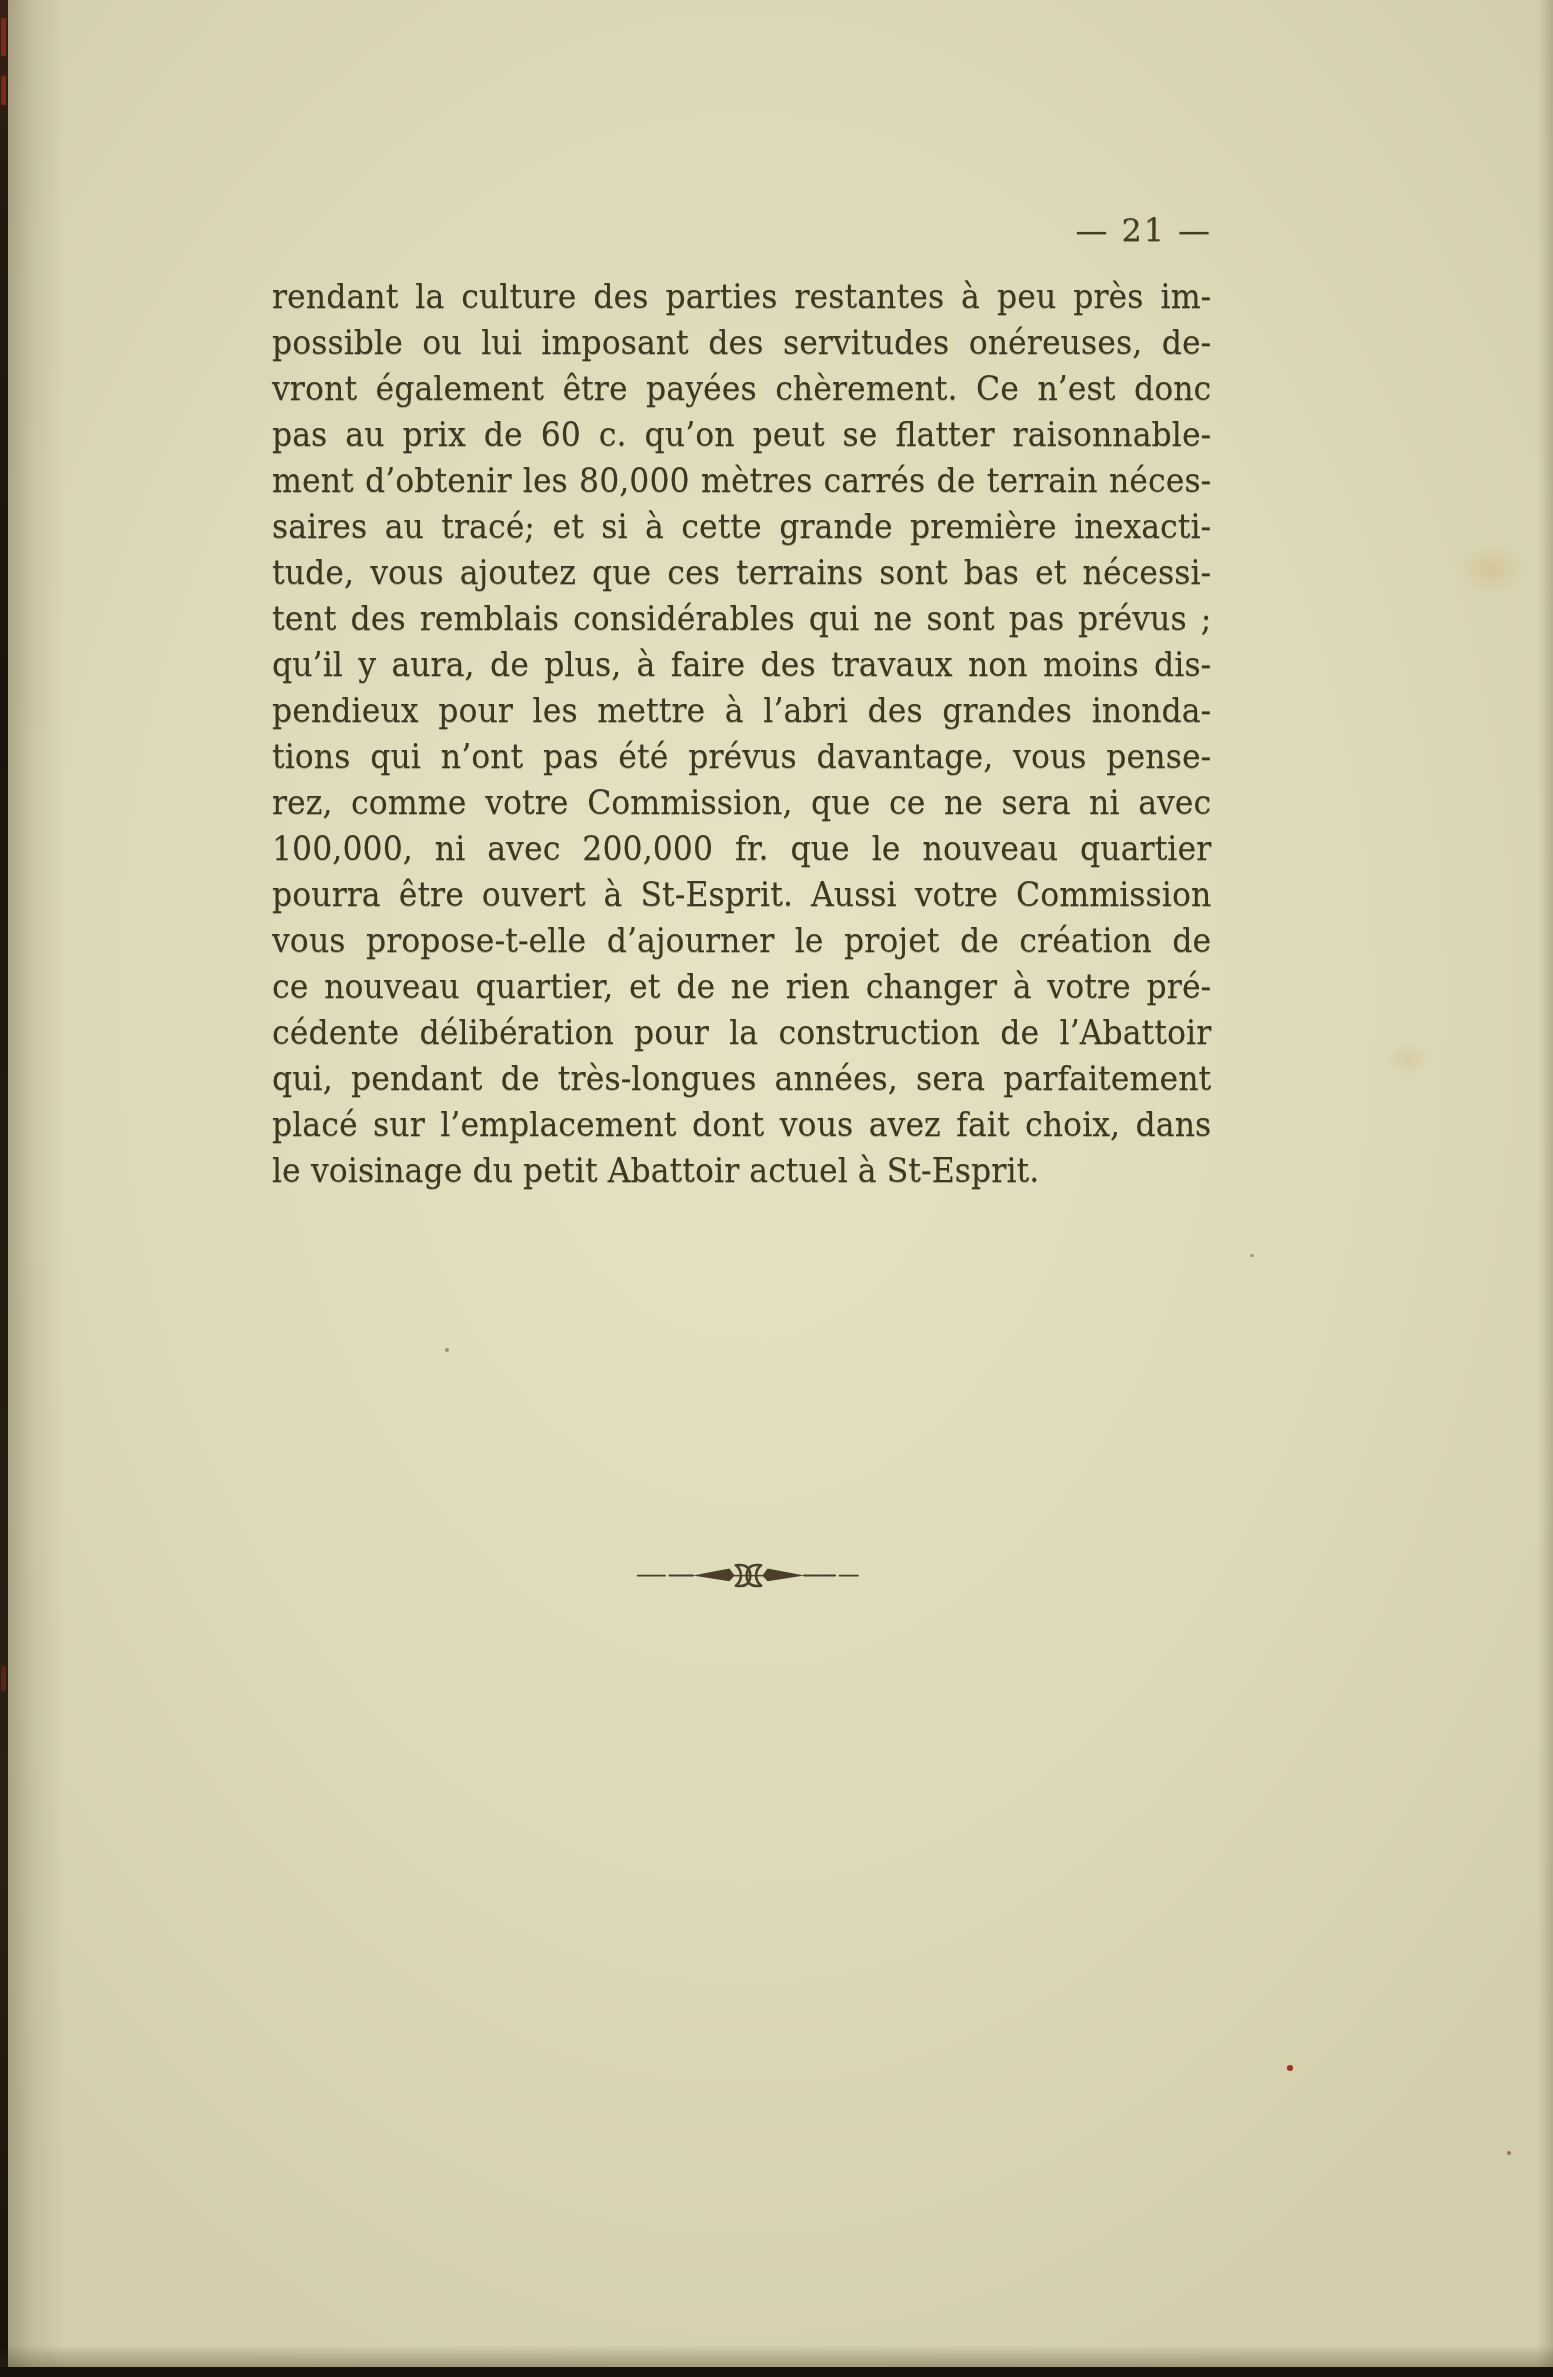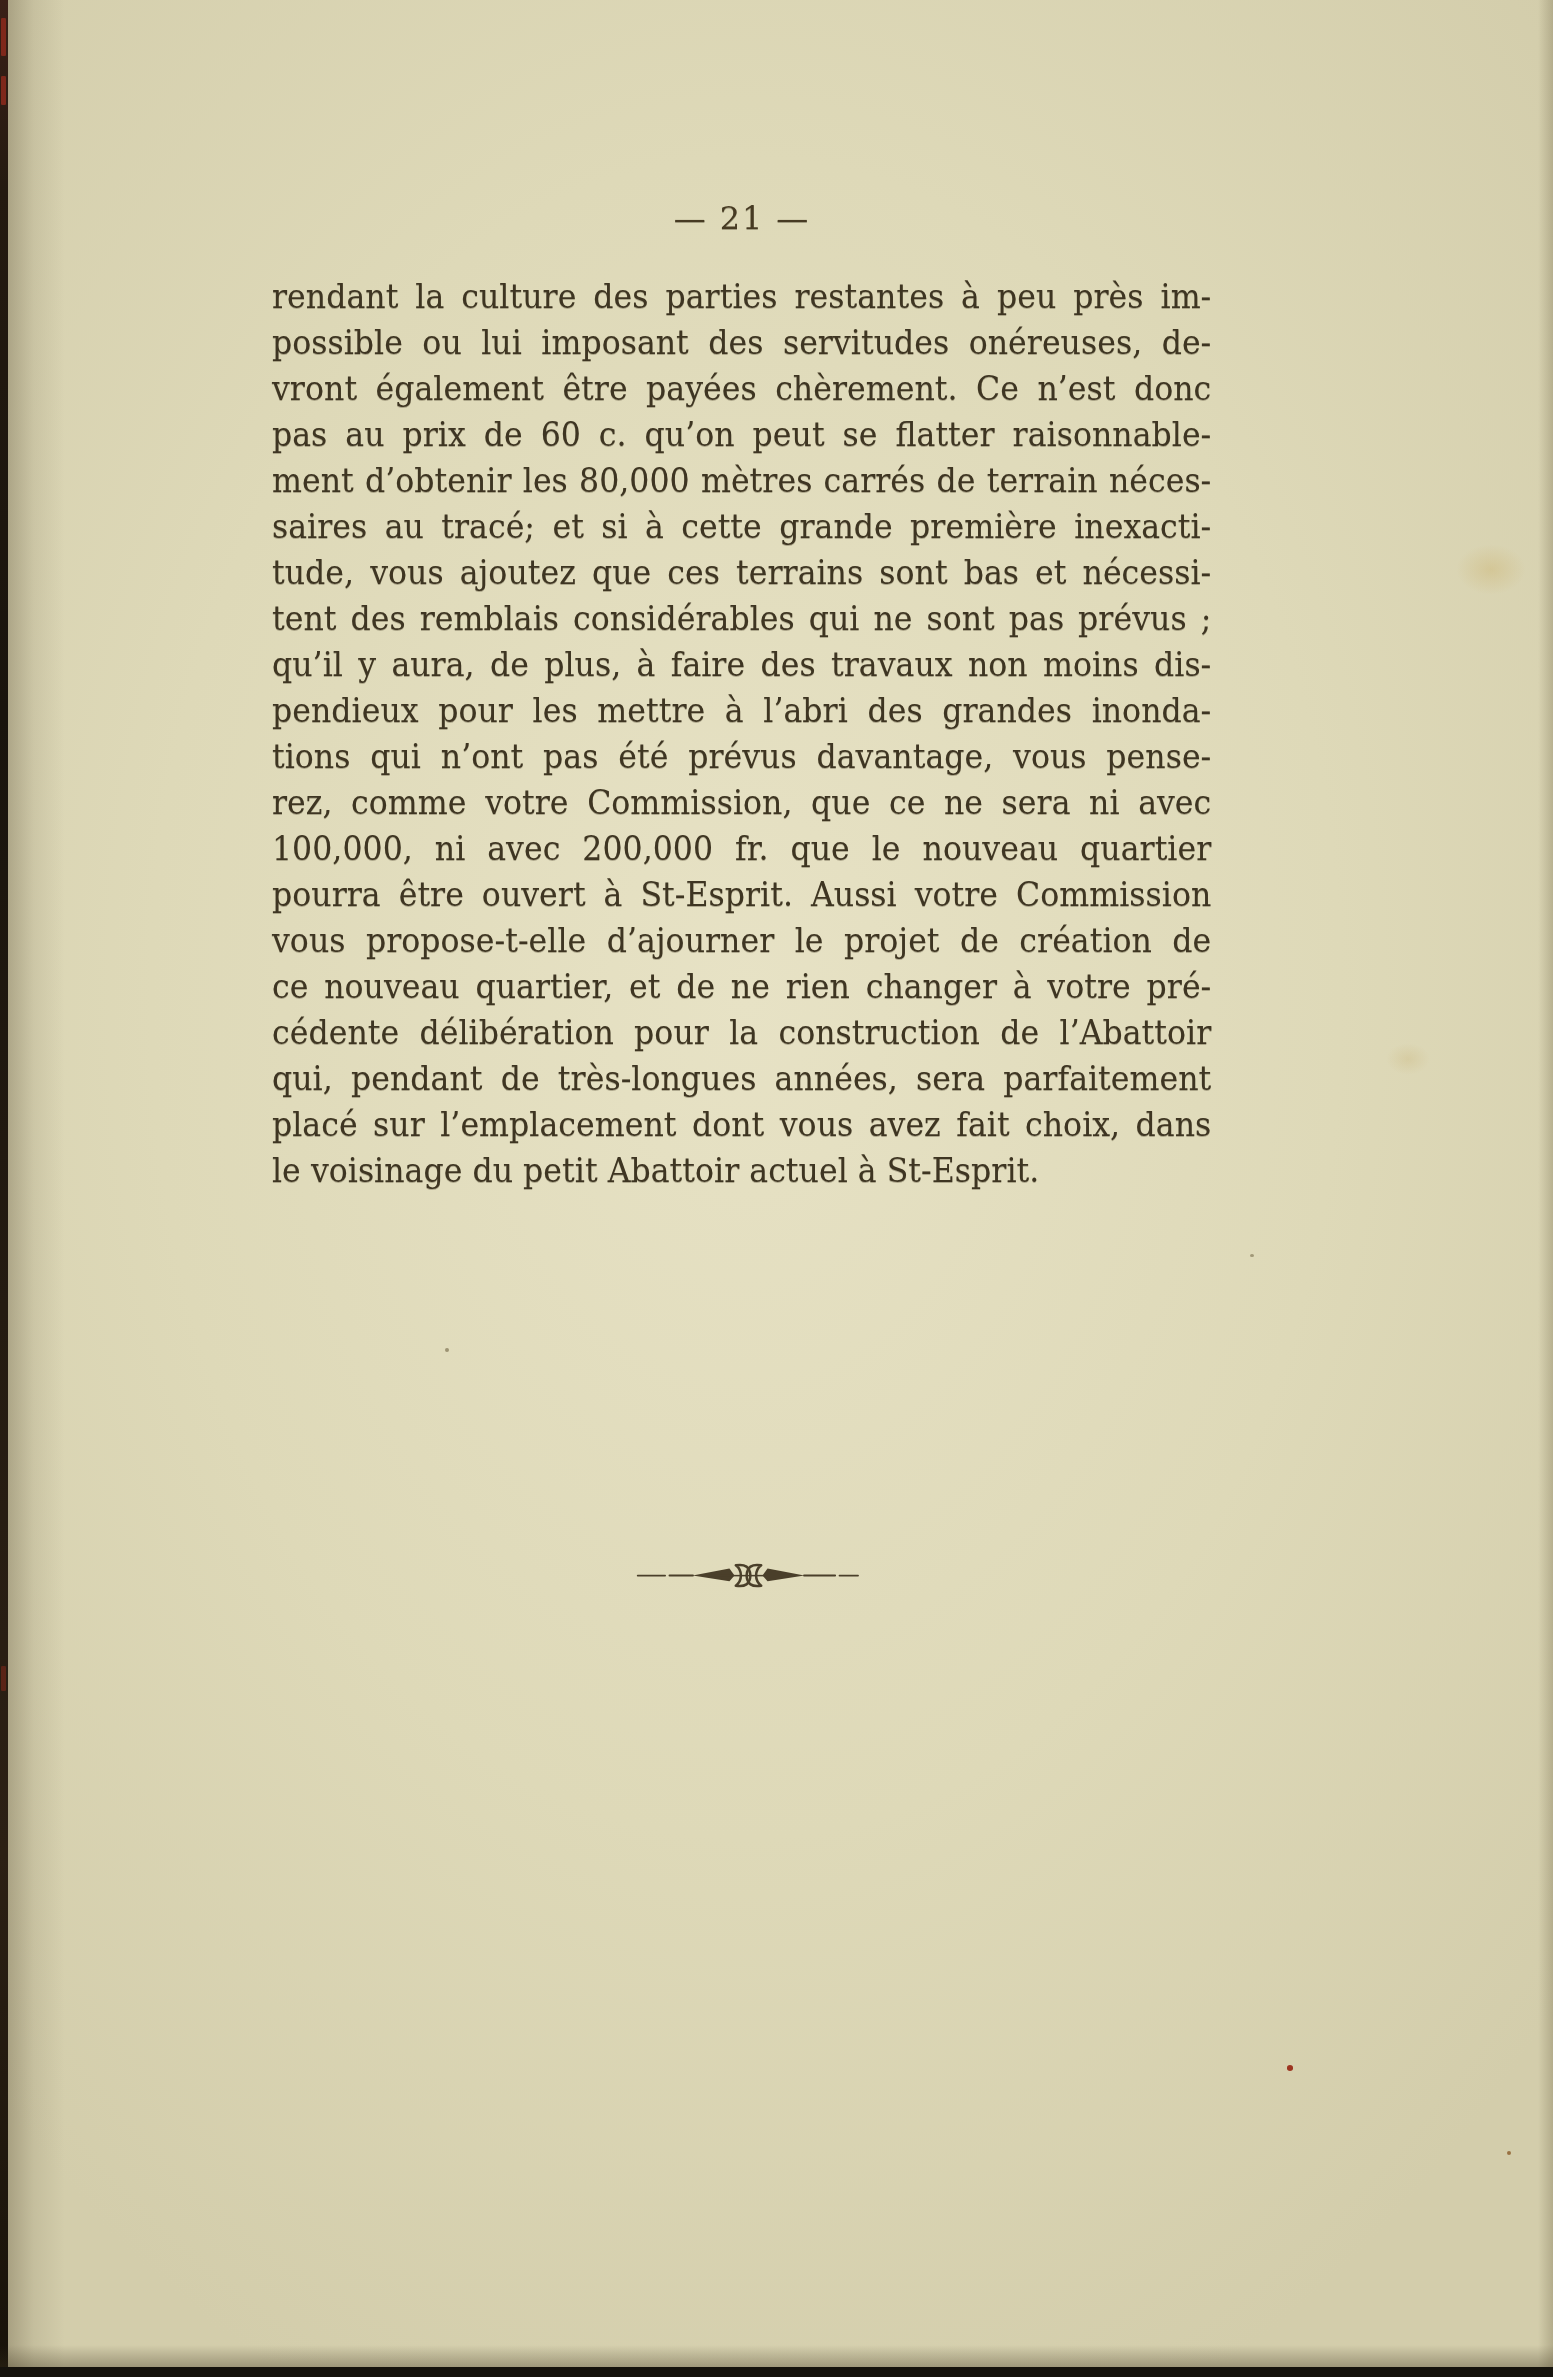--- a/index.html
+++ b/index.html
@@ -56,23 +56,23 @@
     background: #15120c;
   }
   .bottom-edge-shadow {
     position: absolute;
     left: 0; bottom: 10.2px;
     width: 100%; height: 21.6px;
     background: linear-gradient(0deg, rgba(60,50,28,.35) 0%, rgba(60,50,28,0) 100%);
   }
   .page-number {
     position: absolute;
-    left: 272px; top: 199px;
+    left: 272px; top: 211px;
     width: 940px;
-    text-align: center;
+    text-align: right;
     font-size: 32px;
     letter-spacing: 1.9px;
     color: #473b23;
     text-shadow: 0 0.6px 0 rgba(50,40,20,.35);
   }
   .text-block {
     position: absolute;
     left: 272px; top: 273px;
     width: 1010px;                 
     transform: scaleX(0.93);

